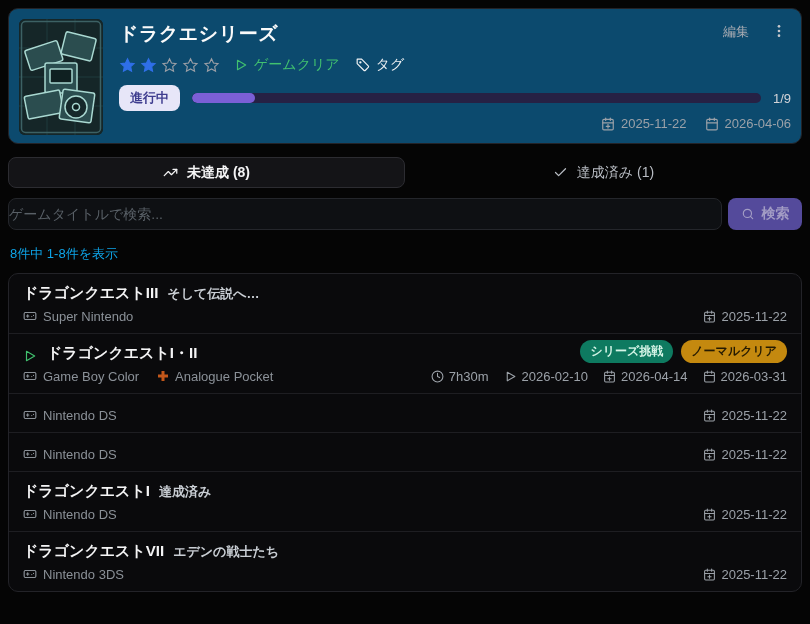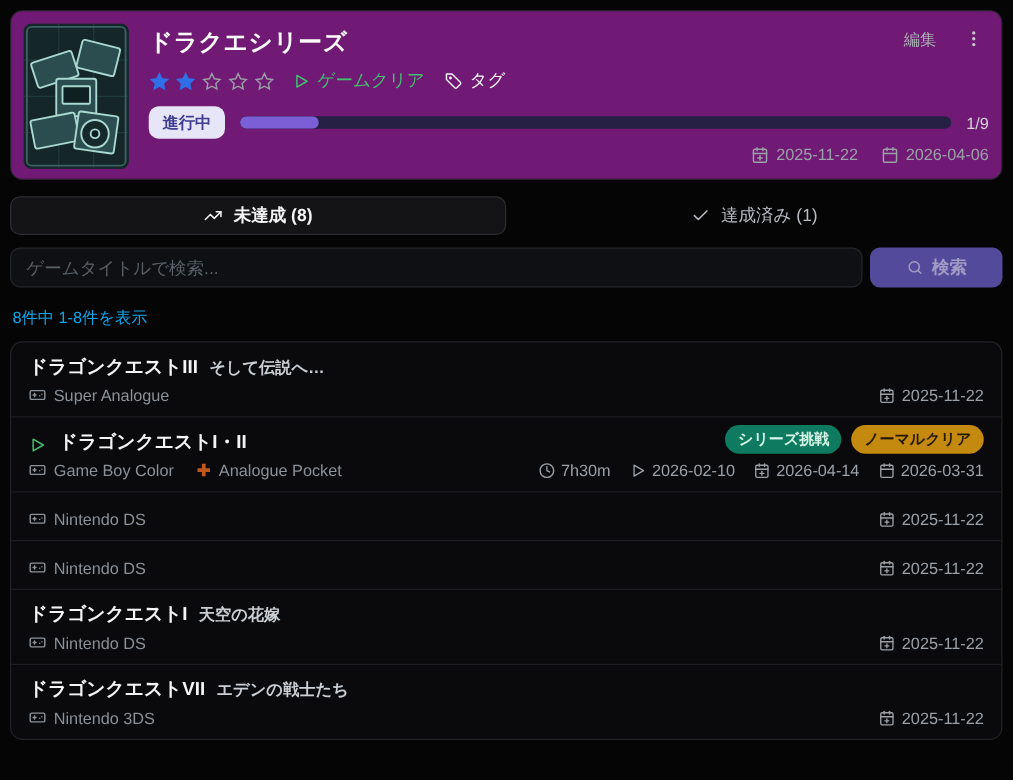--- a/index.html
+++ b/index.html
@@ -10,21 +10,21 @@
     color:#e4e4e7;
     overflow:hidden;
   }
   svg { display:block; }
   .icon { stroke:currentColor; fill:none; stroke-width:2; stroke-linecap:round; stroke-linejoin:round; }
   .icon-fill { fill:currentColor; stroke:none; }
 
   
   .card {
     margin:8px; height:136px;
-    background:#701a75;
+    background:#0c4a6e;
     border:1px solid #232328;
     border-radius:10px;
     padding:10px;
     display:flex; gap:16px;
   }
   .thumb { width:84px; height:116px; border-radius:6px; overflow:hidden; flex:none; background:#152628; }
   .head-main { flex:1; display:flex; flex-direction:column; min-width:0; padding-top:2px; }
   .head-row1 { display:flex; align-items:flex-start; }
   .series-title { font-size:19px; font-weight:bold; color:#fafafa; letter-spacing:.5px; }
   .edit-btn { margin-left:auto; color:#a8abb2; font-size:13px; background:none; border:none; cursor:pointer; font-family:inherit; padding:2px 4px; }
@@ -57,26 +57,26 @@
     background:none; border:1px solid transparent; border-radius:8px;
     cursor:pointer; font-family:inherit;
   }
   .tab.active { background:#141417; border-color:#2c2c31; color:#f4f4f5; font-weight:bold; }
 
   
   .search-row { display:flex; margin:10px 8px 0; gap:6px; }
   .search-input {
     flex:1; height:32px;
     background:#0e1013; border:1px solid #24262b; border-radius:8px;
-    padding:0 12px; color:#e4e4e7; font-size:14px; font-family:inherit;
+    padding:0 0; color:#e4e4e7; font-size:14px; font-family:inherit;
     outline:none;
   }
   .search-input::placeholder { color:#596067; }
   .search-btn {
-    width:106px; height:32px;
+    width:74px; height:32px;
     background:#544a9b; border:none; border-radius:8px;
     color:#a29cc4; font-size:14px; font-weight:bold; font-family:Liberation Mono, monospace;
     display:flex; align-items:center; justify-content:center; gap:7px;
     cursor:pointer;
   }
 
   .count { margin:15px 8px 10px 10px; color:#0ea5e9; font-size:13px; }
 
   
   .list { margin:0 8px; border:1px solid #232328; border-radius:10px; background:#0a0a0c; overflow:hidden; }
@@ -267,21 +267,21 @@
       <span class="plat">
         <span>
             <svg width="14" height="14" viewBox="0 0 24 24" class="icon">
               <line x1="6" y1="12" x2="10" y2="12"></line>
               <line x1="8" y1="10" x2="8" y2="14"></line>
               <line x1="15" y1="13" x2="15.01" y2="13"></line>
               <line x1="18" y1="11" x2="18.01" y2="11"></line>
               <rect x="2" y="6" width="20" height="12" rx="2"></rect>
             </svg>
           </span>
-        <span>Super Analogue</span>
+        <span>Super Nintendo</span>
       </span>
       <span class="row-right">
         <span class="meta-item">
           <span>
               <svg width="13" height="13" viewBox="0 0 24 24" class="icon">
                 <rect x="3" y="4" width="18" height="18" rx="2"></rect>
                 <line x1="16" y1="2" x2="16" y2="6"></line>
                 <line x1="8" y1="2" x2="8" y2="6"></line>
                 <line x1="3" y1="10" x2="21" y2="10"></line>
                 <line x1="12" y1="13" x2="12" y2="19"></line>
@@ -434,21 +434,21 @@
             </span>
           <span>2025-11-22</span>
         </span>
       </span>
     </div>
   </div>
 
   <div class="row">
     <div class="row-line1">
       <span class="g-title">ドラゴンクエストI</span>
-      <span class="g-sub">天空の花嫁</span>
+      <span class="g-sub">達成済み</span>
     </div>
     <div class="row-line2">
       <span class="plat">
         <span>
             <svg width="14" height="14" viewBox="0 0 24 24" class="icon">
               <line x1="6" y1="12" x2="10" y2="12"></line>
               <line x1="8" y1="10" x2="8" y2="14"></line>
               <line x1="15" y1="13" x2="15.01" y2="13"></line>
               <line x1="18" y1="11" x2="18.01" y2="11"></line>
               <rect x="2" y="6" width="20" height="12" rx="2"></rect>

